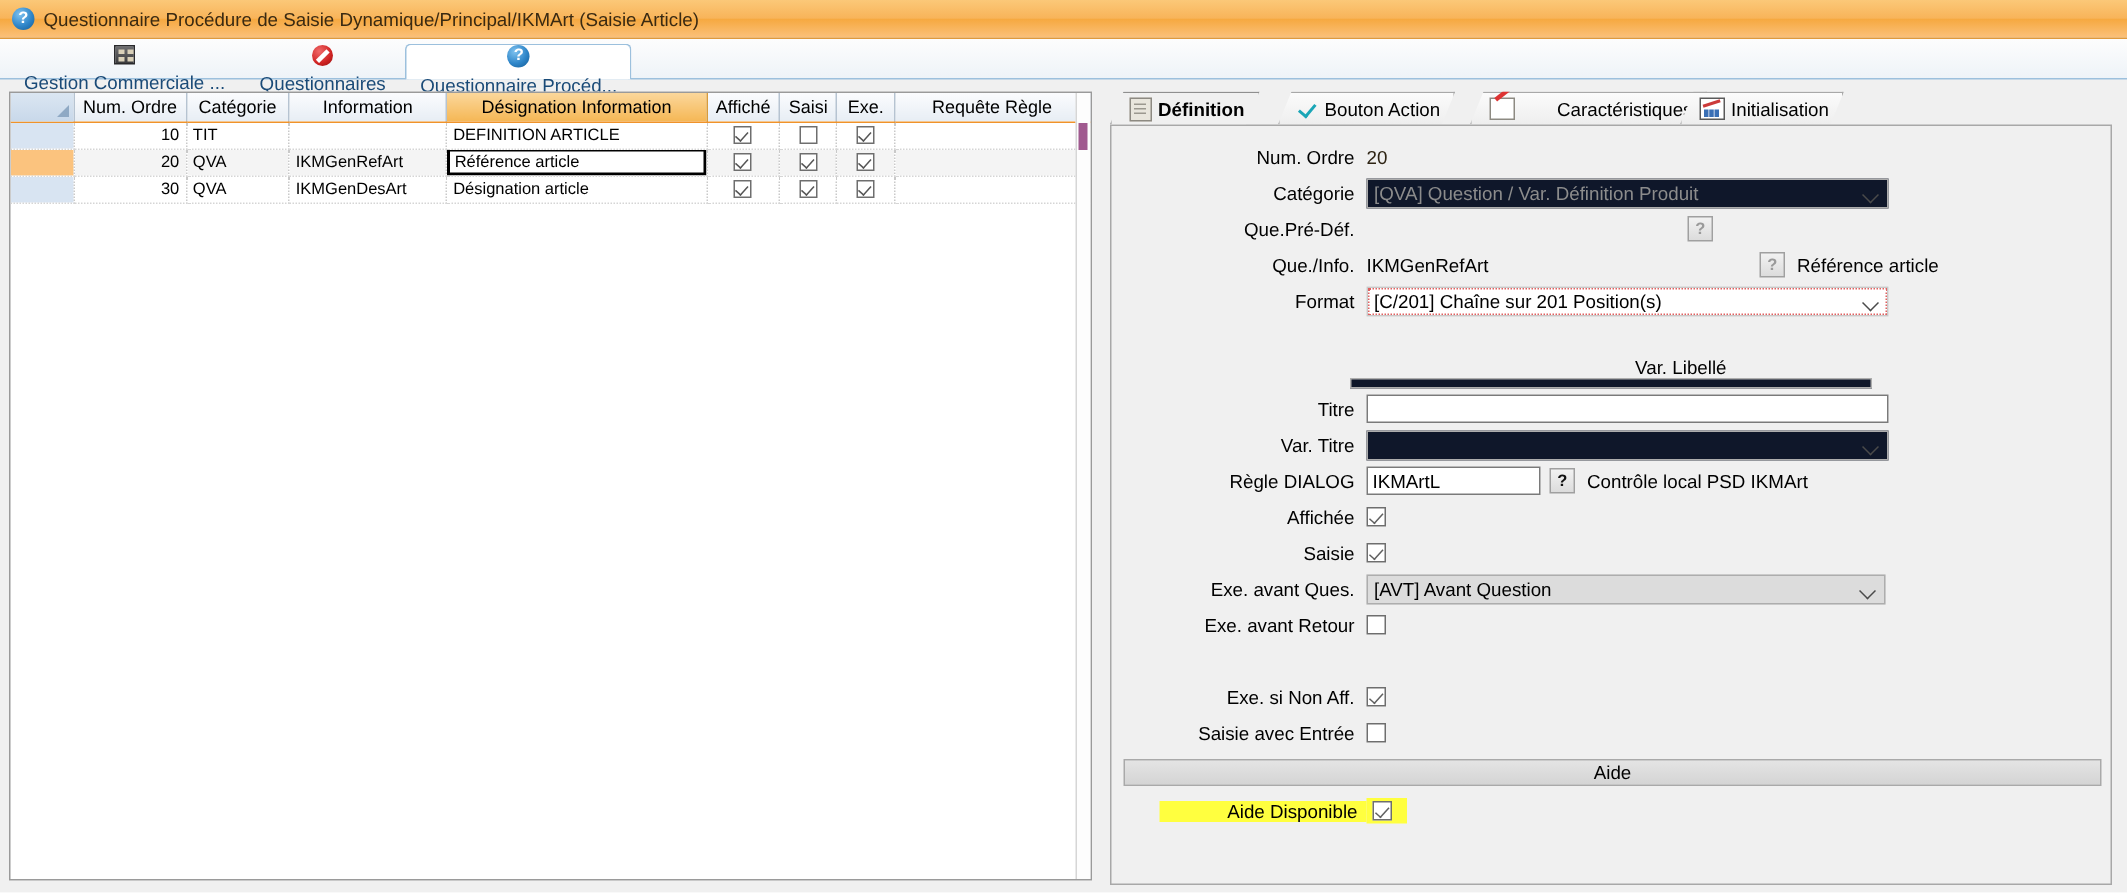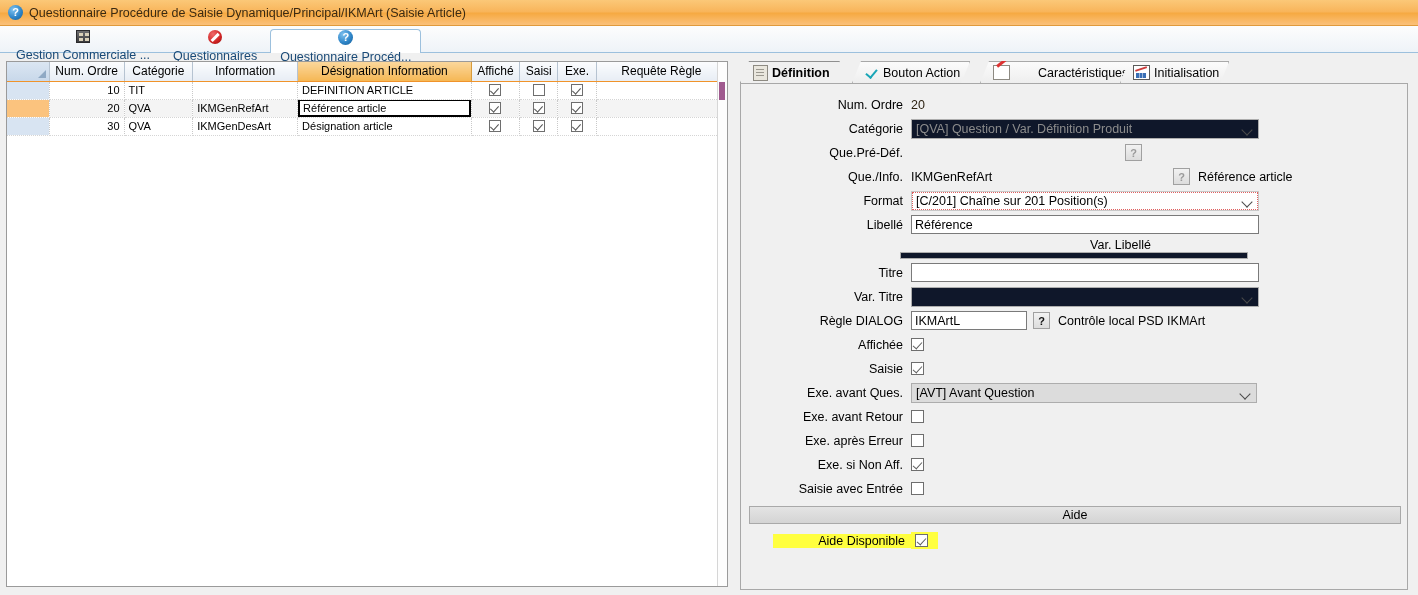--- a/index.html
+++ b/index.html
@@ -348,24 +348,20 @@
           <span class="fval" style="color:#000; width:262px; flex:0 0 auto;">IKMGenRefArt</span>
           <span class="qbtn">?</span>
           <span class="note" style="margin-left:8px;">Référence article</span>
         </div>
 
         <div class="frow" style="top:106px; width:100%;">
           <span class="flabel">Format</span>
           <span class="sel-box err" style="width:348px;">[C/201] Chaîne sur 201 Position(s)</span>
         </div>
 
-        <div class="frow" style="top:130px; width:100%;">
-          <span class="flabel">Libellé</span>
-          <span class="inp" style="width:348px;">Référence</span>
-        </div>
 
         <div class="frow" style="top:154px; width:100%;flex-direction:column;">
           <span class="flabel">Var. Libellé</span>
           <span class="sel-box" style="width:348px;"></span>
         </div>
 
         <div class="frow" style="top:178px; width:100%;">
           <span class="flabel">Titre</span>
           <span class="inp" style="width:348px;"></span>
         </div>
@@ -395,24 +391,20 @@
         <div class="frow" style="top:298px; width:100%;">
           <span class="flabel">Exe. avant Ques.</span>
           <span class="sel-box enabled" style="width:346px;">[AVT] Avant Question</span>
         </div>
 
         <div class="frow" style="top:322px; width:100%;">
           <span class="flabel">Exe. avant Retour</span>
           <span class="cbx"></span>
         </div>
 
-        <div class="frow" style="top:346px; width:100%;">
-          <span class="flabel">Exe. après Erreur</span>
-          <span class="cbx"></span>
-        </div>
 
         <div class="frow" style="top:370px; width:100%;">
           <span class="flabel">Exe. si Non Aff.</span>
           <span class="cbx on"></span>
         </div>
 
         <div class="frow" style="top:394px; width:100%;">
           <span class="flabel">Saisie avec Entrée</span>
           <span class="cbx"></span>
         </div>

